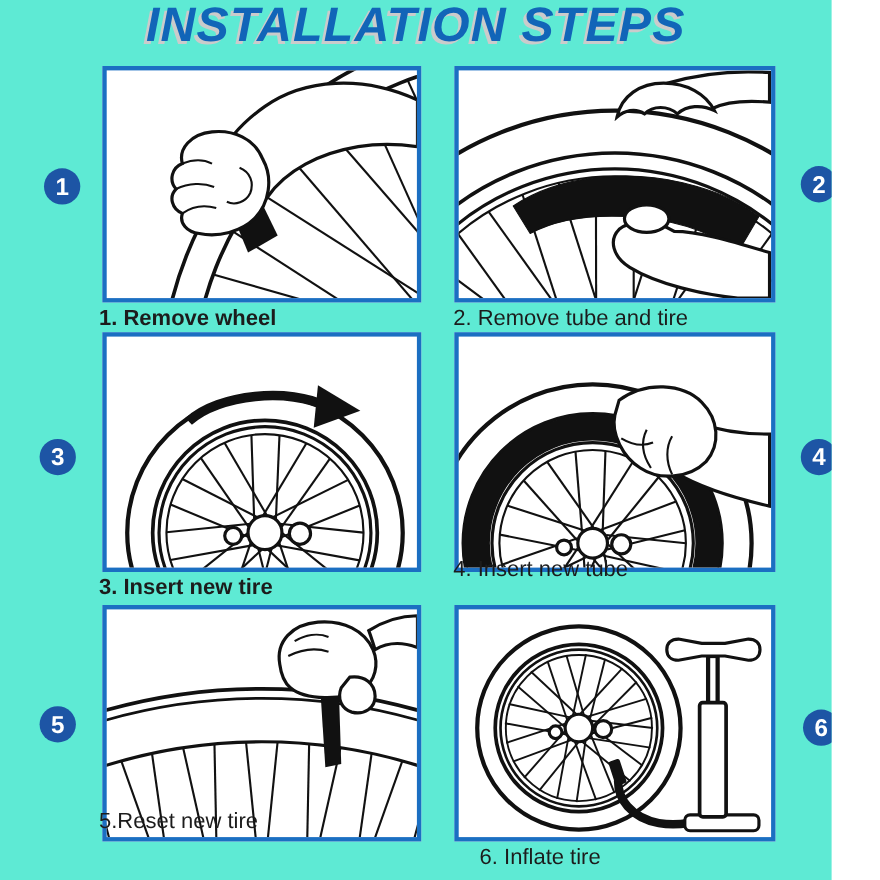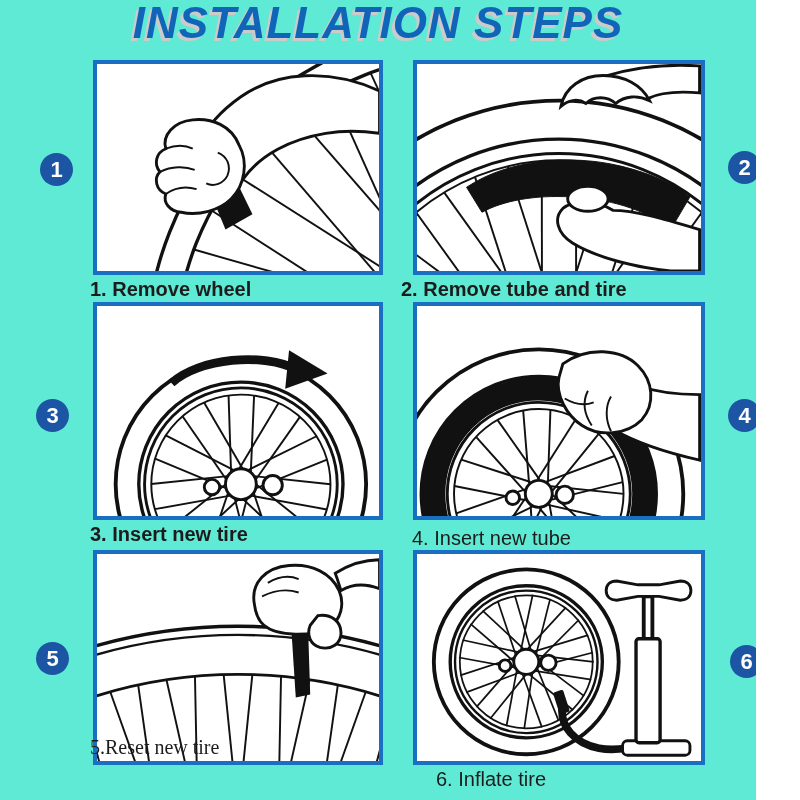--- a/index.html
+++ b/index.html
@@ -27,24 +27,24 @@
     font-weight:bold;font-size:22px;line-height:33px;text-align:center;
   }
   
   #panel-1{left:93px;top:60px;width:290px;height:215px;}
   #panel-2{left:413px;top:60px;width:292px;height:215px;}
   #panel-3{left:93px;top:302px;width:290px;height:218px;}
   #panel-4{left:413px;top:302px;width:292px;height:218px;}
   #panel-5{left:93px;top:550px;width:290px;height:215px;}
   #panel-6{left:413px;top:550px;width:292px;height:215px;}
   #caption-1{left:90px;top:278px;font-weight:bold;}
-  #caption-2{left:401px;top:278px;font-weight:bold;}
+  #caption-2{left:412px;top:278px;}
   #caption-3{left:90px;top:523px;font-weight:bold;}
-  #caption-4{left:412px;top:507px;margin-top:20px;}
-  #caption-5{left:90px;top:736px;font-family:Liberation Serif, serif;}
+  #caption-4{left:412px;top:507px;}
+  #caption-5{left:90px;top:736px;}
   #caption-6{left:436px;top:768px;}
   #badge-1{left:40px;top:153px;}
   #badge-2{left:728px;top:151px;}
   #badge-3{left:36px;top:399px;}
   #badge-4{left:728px;top:399px;}
   #badge-5{left:36px;top:642px;}
   #badge-6{left:730px;top:645px;}
   
   .ink{stroke:#111;fill:none;}
   .fillw{fill:#fff;stroke:#111;}

